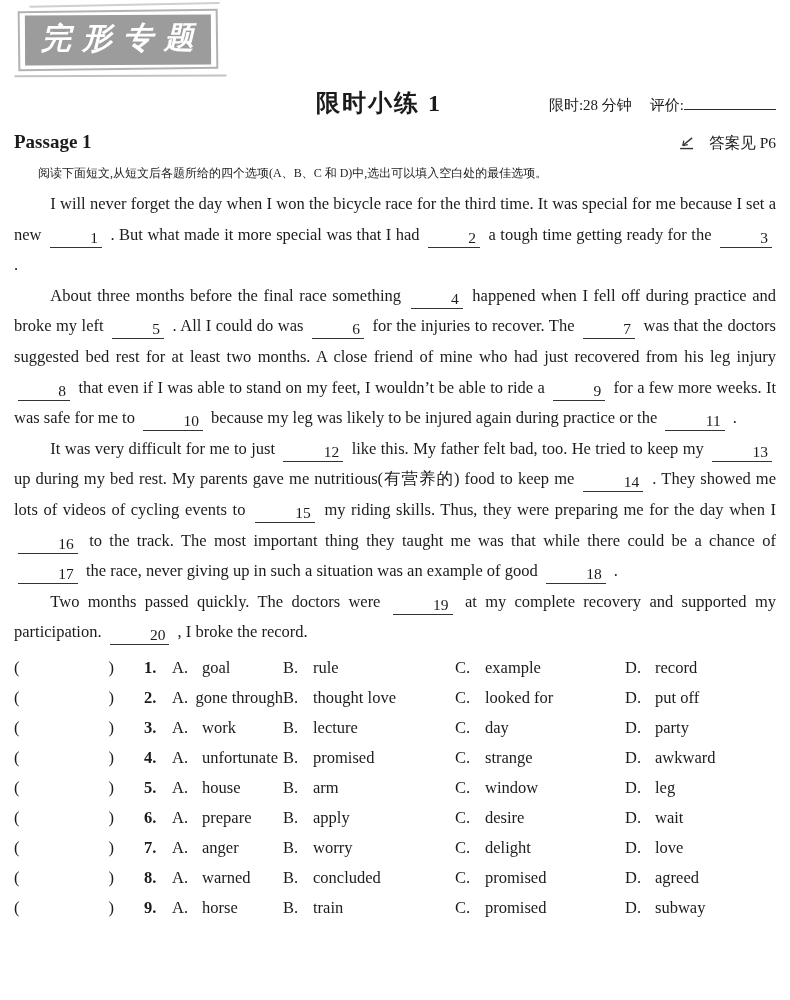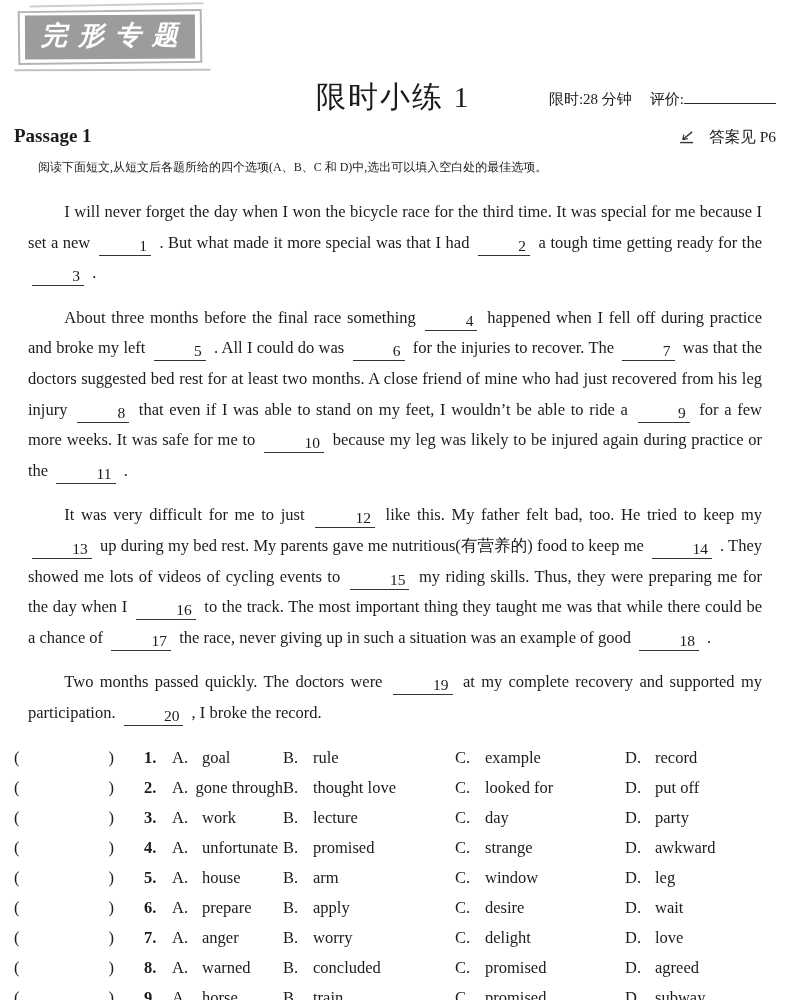--- a/index.html
+++ b/index.html
@@ -18,39 +18,39 @@
     content:"";position:absolute;left:-6px;right:-10px;bottom:-9px;height:2px;background:#c2c2c2;
     transform:rotate(0.5deg);
   }
   .badge-outer::before{
     content:"";position:absolute;left:10px;right:-4px;top:-8px;height:2px;background:#cfcfcf;
     transform:rotate(-0.4deg);
   }
   .badge-inner{background:#9c9c9c;padding:3px 6px 6px 16px;transform:rotate(0.4deg);}
   .badge-text{
     color:#ffffff;font-family:"DejaVu Sans","Liberation Sans",sans-serif;
-    font-weight:bold;font-style:italic;font-size:26px;letter-spacing:11px;white-space:nowrap;
+    font-weight:bold;font-style:italic;font-size:30px;letter-spacing:11px;white-space:nowrap;
   }
 
   
   .title-row{display:flex;align-items:flex-end;margin-top:12px;height:38px;}
-  .title{font-size:30px;font-weight:normal;margin:0 0 0 302px;line-height:34px;letter-spacing:2px;white-space:nowrap;text-align:right;}
+  .title{font-size:24px;font-weight:bold;margin:0 0 0 302px;line-height:34px;letter-spacing:2px;white-space:nowrap;text-align:right;}
   .title-meta{margin-left:auto;font-size:15px;padding-bottom:5px;white-space:nowrap;}
   .meta-gap{display:inline-block;width:18px;}
   .score-line{display:inline-block;width:92px;border-bottom:1.4px solid #2a2a2a;height:12px;}
 
   
   .passage-head{display:flex;align-items:flex-end;margin-top:10px;}
   .passage-title{font-size:19px;font-weight:bold;margin:0;line-height:24px;}
   .answer-ref{margin-left:auto;font-size:15.5px;white-space:nowrap;display:flex;align-items:center;gap:14px;}
   .answer-ref svg{display:block;}
 
   
   .instructions{margin:4px 0 0;font-size:12px;line-height:31px;text-indent:2em;text-align:justify;}
-  .passage-body p{margin:14px;font-size:16.5px;line-height:30.6px;text-align:justify;text-indent:2.2em;}
+  .passage-body p{margin:0;font-size:16.5px;line-height:30.6px;text-align:justify;text-indent:2.2em;}
   .blank{
     display:inline-block;min-width:40px;padding:0 4px;margin:0 4px;
     border-bottom:1.4px solid #333;text-align:center;font-size:15.5px;
     line-height:19px;vertical-align:-3px;
   }
 
   
   .questions{margin-top:5px;}
   .q-row{display:flex;line-height:30px;font-size:16.5px;white-space:nowrap;}
   .q-ans{width:100px;display:inline-flex;justify-content:space-between;}

